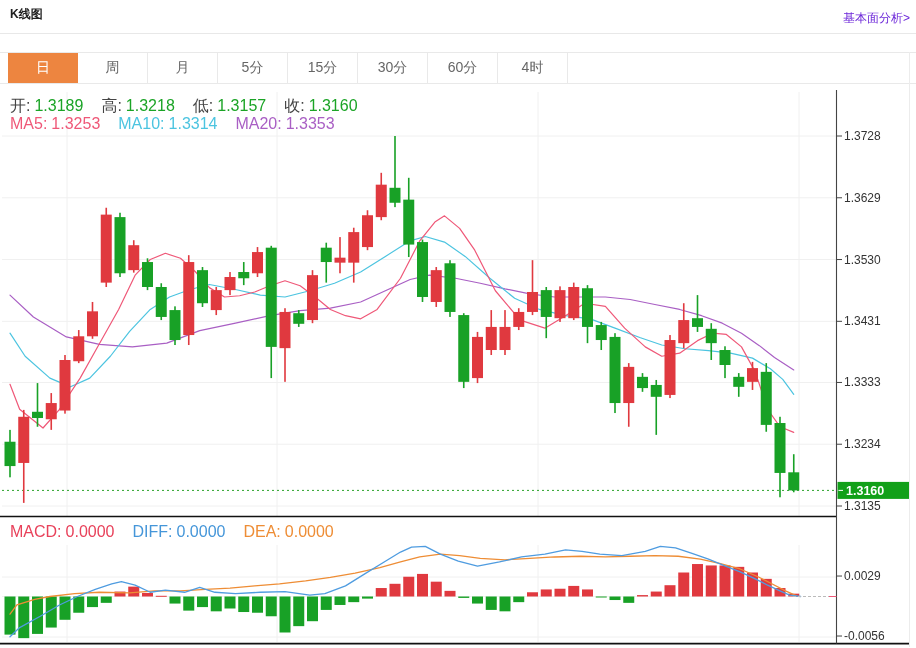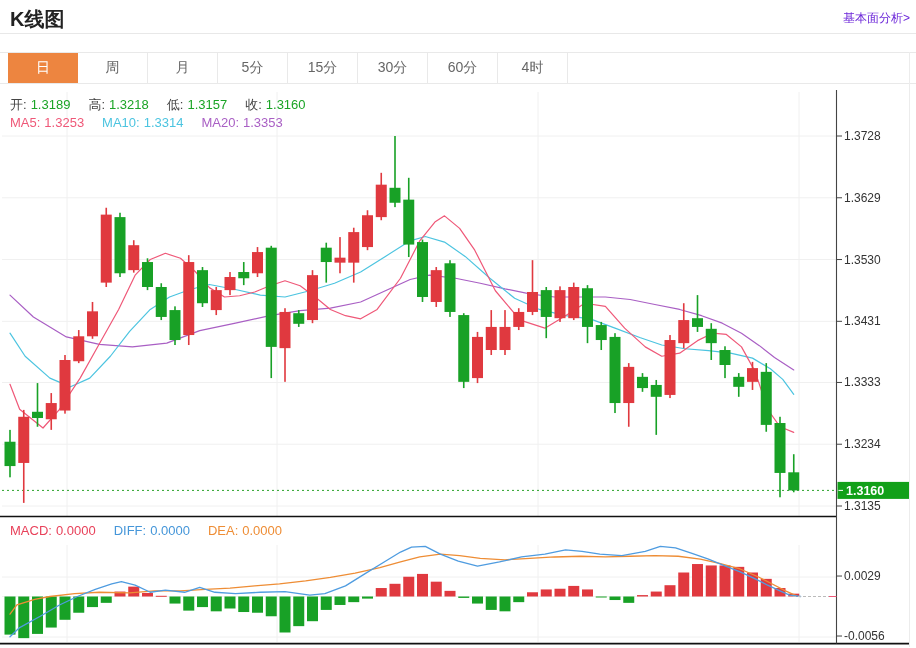--- a/index.html
+++ b/index.html
@@ -1,26 +1,26 @@
 <!DOCTYPE html>
 <html><head>
 <meta charset="utf-8">
 <style>
   html,body{margin:0;padding:0;background:#fff;width:916px;height:648px;overflow:hidden;
     font-family:"Liberation Sans","DejaVu Sans",sans-serif;-webkit-font-smoothing:antialiased;}
   #app{position:relative;width:916px;height:648px;background:#fff;}
-  .hdr-title{position:absolute;left:10px;top:6px;font-size:20px;font-weight:bold;color:#222;}
+  .hdr-title{position:absolute;left:10px;top:6px;font-size:12px;font-weight:bold;color:#222;}
   .hdr-link{position:absolute;right:6px;top:10px;font-size:12px;color:#6d28d9;cursor:pointer;text-decoration:none;}
   .hdr-divider{position:absolute;left:0;top:33px;width:916px;border-top:1px solid #e8e8e8;}
   .tabbar{position:absolute;left:0;top:52px;width:916px;height:32px;border-top:1px solid #e9e9e9;
     border-bottom:1px solid #e9e9e9;box-sizing:border-box;display:flex;padding-left:8px;}
   .tab{width:70px;height:100%;box-sizing:border-box;border-right:1px solid #e9e9e9;display:flex;
     align-items:center;justify-content:center;font-size:14px;color:#666;cursor:pointer;background:#fff;}
   .tab.active{color:#fff;border-right:none;}
-  .row{position:absolute;font-size:13px;white-space:nowrap;z-index:5;}
+  .row{position:absolute;font-size:16px;white-space:nowrap;z-index:5;}
   .row span{margin-right:4px;}
   .row .grp{margin-right:14px;}
   svg text{font-family:"Liberation Sans","DejaVu Sans",sans-serif;}
   .rt-border{position:absolute;top:52px;right:6px;width:0;height:595px;border-right:1px solid #ececec;}
 </style>
 </head>
 <body>
 
 <div id="app">
   <div class="hdr-title">K线图</div>

